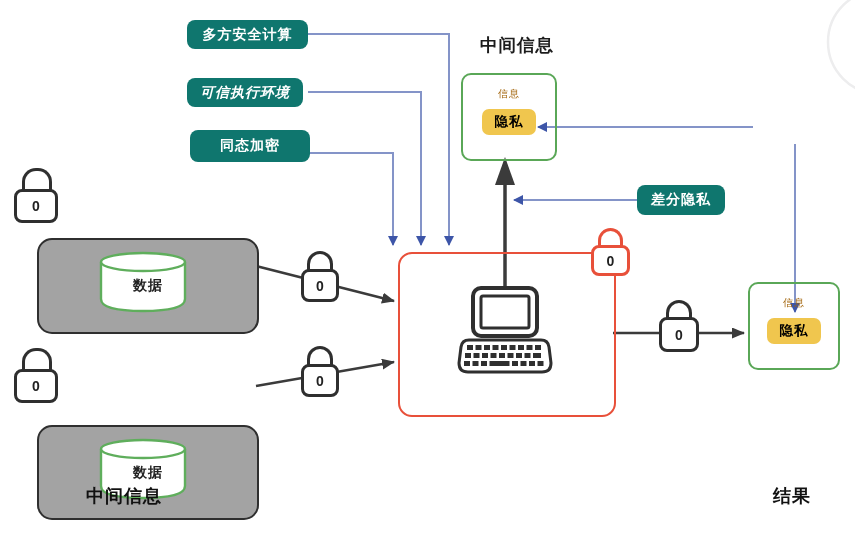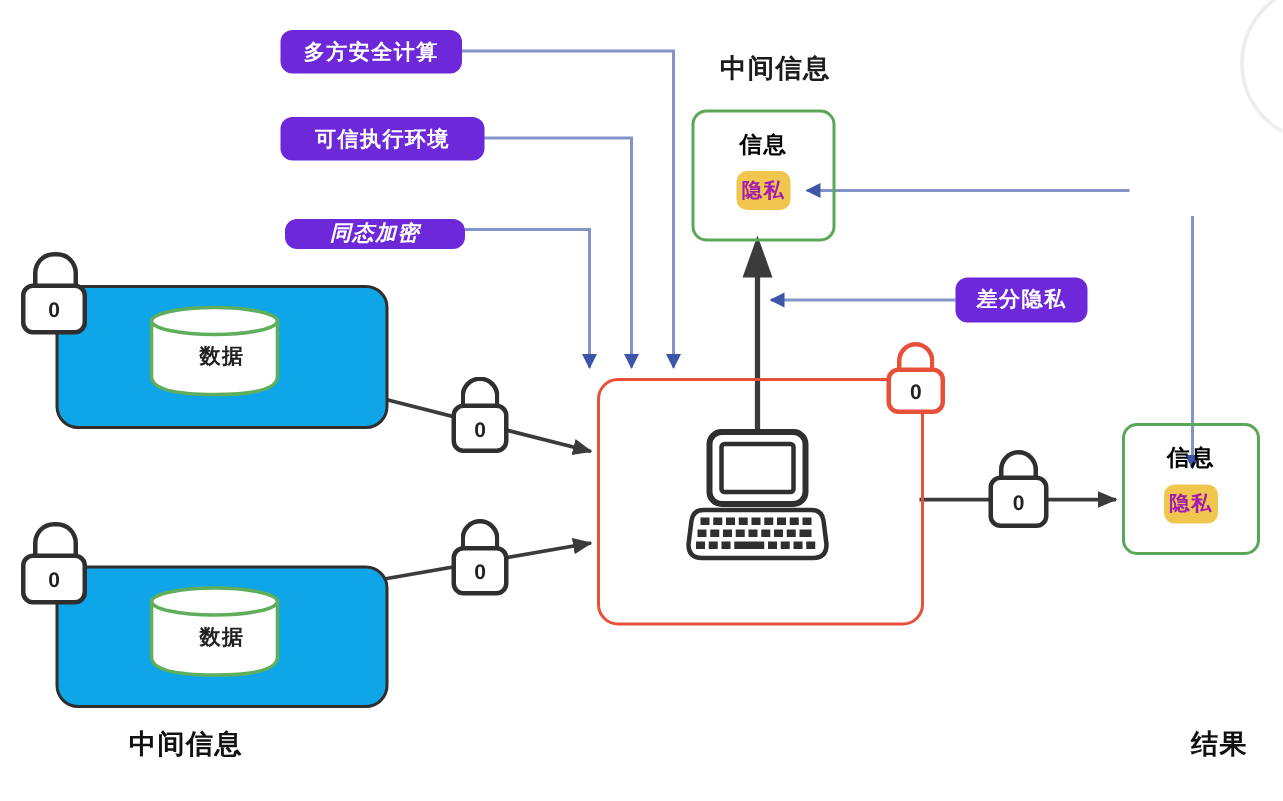--- a/index.html
+++ b/index.html
@@ -1,33 +1,33 @@
 <!DOCTYPE html>
 <html><head>
 <meta charset="utf-8">
 <style>
   html,body{margin:0;padding:0;background:#fff;}
   .canvas{position:relative;width:855px;height:534px;background:#fff;overflow:hidden;
           font-family:"Liberation Sans","DejaVu Sans",sans-serif;}
   .wires{position:absolute;left:0;top:0;z-index:1;}
-  .tag{position:absolute;z-index:4;background:#6d28d9;color:#fff;font-weight:bold;
+  .tag{position:absolute;z-index:4;background:#0f766e;color:#fff;font-weight:bold;
        font-size:14px;border-radius:8px;display:flex;align-items:center;justify-content:center;
        letter-spacing:1px;}
   .title{position:absolute;z-index:4;font-size:17.5px;font-weight:bold;color:#1c1c1c;
          text-align:center;letter-spacing:1px;}
   .gbox{position:absolute;z-index:2;border:2.5px solid #5AA757;border-radius:10px;
         text-align:center;background:transparent;}
-  .gbox .word{margin-top:12px;font-size:15px;font-weight:bold;color:#000000;letter-spacing:1px;}
-  .badge{position:relative;z-index:3;margin:8px auto 0;width:36px;height:26px;line-height:26px;
-         background:#F0C64E;border-radius:7px;font-size:13.5px;font-weight:bold;color:#a21caf;
+  .gbox .word{margin-top:12px;font-size:10px;font-weight:normal;color:#a16207;letter-spacing:1px;}
+  .badge{position:relative;z-index:3;margin:8px auto 0;width:54px;height:26px;line-height:26px;
+         background:#F0C64E;border-radius:7px;font-size:13.5px;font-weight:bold;color:#000000;
          letter-spacing:1px;}
   .redbox{position:absolute;z-index:2;border:2.5px solid #E8503A;border-radius:14px;
           background:transparent;}
   .databox{position:absolute;z-index:2;border:2.5px solid #2F2F2F;border-radius:15px;
-           background:#0ea5e9;}
+           background:#a3a3a3;margin-top:48px;}
   .cyl{position:absolute;}
   .cyl-label{position:absolute;left:0;width:100%;text-align:center;font-size:14px;
              font-weight:bold;color:#222;letter-spacing:1px;}
   .stage{position:absolute;z-index:4;font-size:18px;font-weight:bold;color:#111;
          text-align:center;letter-spacing:1px;}
   .lock{position:absolute;z-index:5;}
   .shk{position:absolute;border:3px solid #2F2F2F;border-bottom:none;
        border-radius:14px 14px 0 0;}
   .lbody{position:absolute;border:3px solid #2F2F2F;border-radius:8px;background:#fff;
          display:flex;align-items:center;justify-content:center;font-weight:bold;
@@ -63,22 +63,22 @@
     <path d="M256 386 L394 362" fill="none" stroke="#3B3B3B" stroke-width="2.5" marker-end="url(#mblack)"></path>
     <path d="M613 333 H744" fill="none" stroke="#3B3B3B" stroke-width="2.5" marker-end="url(#mblack)"></path>
 
     <g>
       <path d="M505 290 V182" fill="none" stroke="#3B3B3B" stroke-width="3.5"></path>
       <polygon points="505,157 495,185 515,185" fill="#3B3B3B"></polygon>
     </g>
   </svg>
 
   <div class="tag" style="left:187px;top:20px;width:121px;height:29px;">多方安全计算</div>
-  <div class="tag" style="left:187px;top:78px;width:136px;height:29px;">可信执行环境</div>
-  <div class="tag" style="left:190px;top:146px;width:120px;height:20px;font-style:italic;">同态加密</div>
+  <div class="tag" style="left:187px;top:78px;width:116px;height:29px;font-style:italic;">可信执行环境</div>
+  <div class="tag" style="left:190px;top:130px;width:120px;height:32px;">同态加密</div>
   <div class="tag" style="left:637px;top:185px;width:88px;height:30px;">差分隐私</div>
 
   <div class="title" style="left:469px;top:33px;width:96px;">中间信息</div>
 
   <div class="gbox" style="left:461px;top:73px;width:92px;height:84px;">
     <div class="word">信息</div>
     <div class="badge">隐私</div>
   </div>
 
   <div class="gbox" style="left:748px;top:282px;width:88px;height:84px;">
@@ -169,15 +169,15 @@
     </div>
   </div>
   <div class="lock red" style="left:591px;top:228px;width:39px;height:50px;">
     <div class="shk" style="left:7px;top:0;width:19px;height:18px;"></div>
     <div class="lbody" style="left:0;top:17px;width:33px;height:25px;">
       <span>0</span>
     </div>
   </div>
 
   <div class="stage" style="left:84px;top:484px;width:80px;">中间信息</div>
-  <div class="stage" style="left:752px;top:484px;width:80px;text-align:right;">结果</div>
+  <div class="stage" style="left:752px;top:484px;width:80px;">结果</div>
 
 </div>
 
 </body></html>

